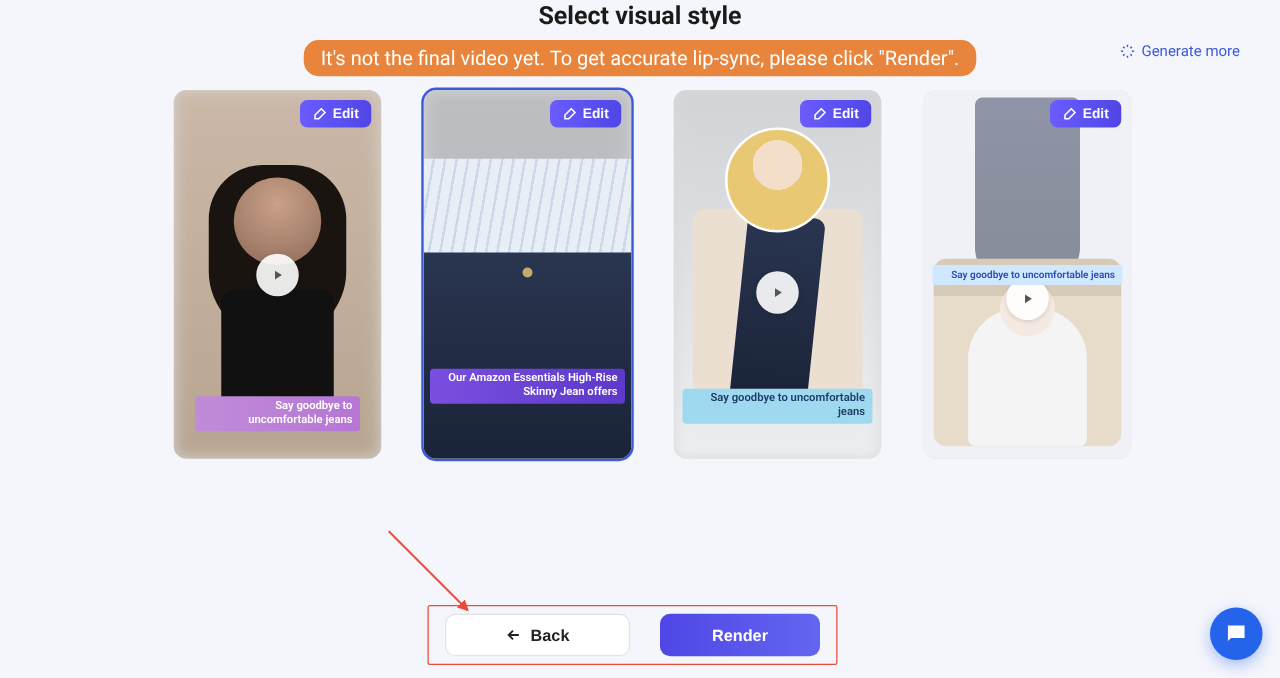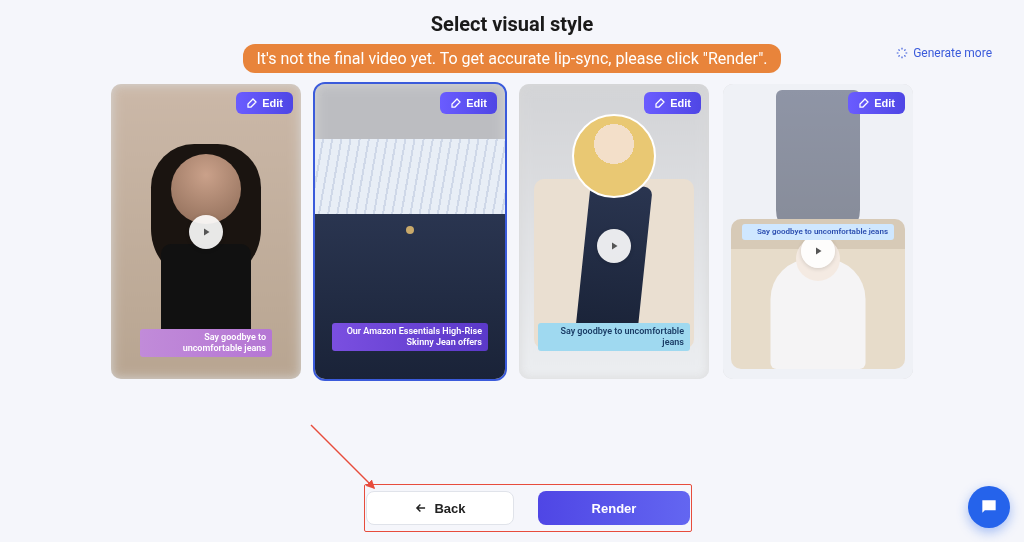--- a/index.html
+++ b/index.html
@@ -3,28 +3,28 @@
 <meta charset="utf-8">
 <style>
   :root{
     --accent:#4f46e5;
     --accent2:#6366f1;
     --orange:#e8843b;
     --page:#f5f6fb;
     --text:#1a1a1a;
   }
   html,body{margin:0;padding:0;width:1024px;height:542px;overflow:hidden;font-family:-apple-system,BlinkMacSystemFont,'Segoe UI',Roboto,sans-serif;background:var(--page);color:var(--text);}
-  .title{font-size:20px;font-weight:700;text-align:center;padding-top:12px;}
+  .title{font-size:20px;font-weight:700;text-align:center;}
   .notice-row{display:flex;align-items:center;justify-content:center;position:relative;margin-top:10px;height:24px;}
   .notice{background:var(--orange);color:#fff;font-size:16px;padding:5px 14px;border-radius:12px;}
   .gen-more{position:absolute;right:32px;top:0;color:#3b5bdb;font-size:12px;display:flex;align-items:center;gap:4px;cursor:pointer;}
   .gen-more svg{width:14px;height:14px;}
 
   .cards{display:flex;gap:14px;justify-content:center;margin-top:14px;padding:0 20px;}
-  .card{width:190px;height:295px;border-radius:10px;position:relative;overflow:hidden;background:#d9d9d9;flex-shrink:0;}
+  .card{width:166px;height:295px;border-radius:10px;position:relative;overflow:hidden;background:#d9d9d9;flex-shrink:0;margin-left:20px;}
   .card.selected{outline:2px solid #3b5bdb;outline-offset:0;}
   .card.faded::after{content:"";position:absolute;inset:0;background:rgba(245,246,251,.5);pointer-events:none;}
 
   .edit-btn{position:absolute;top:8px;right:8px;background:linear-gradient(90deg,#6a5cff,#4f46e5);color:#fff;border:none;border-radius:6px;font-size:11px;font-weight:600;padding:5px 10px;display:flex;align-items:center;gap:4px;cursor:pointer;z-index:3;}
   .edit-btn svg{width:12px;height:12px;}
 
   .play{position:absolute;width:34px;height:34px;border-radius:50%;background:rgba(255,255,255,.9);display:flex;align-items:center;justify-content:center;z-index:2;cursor:pointer;box-shadow:0 1px 4px rgba(0,0,0,.15);}
   .play svg{width:12px;height:12px;fill:#555;}
 
   .cap{position:absolute;left:50%;transform:translateX(-50%);font-size:9px;font-weight:600;text-align:right;padding:3px 6px;border-radius:3px;line-height:1.25;z-index:2;color:#fff;}
@@ -35,43 +35,43 @@
   .c1 .person{position:absolute;left:50%;top:70px;transform:translateX(-50%);width:70px;height:70px;border-radius:50%;background:radial-gradient(circle at 50% 30%,#caa18a,#8c6a56);}
   .c1 .hair{position:absolute;left:50%;top:60px;transform:translateX(-50%);width:110px;height:140px;border-radius:55px 55px 70px 70px;background:#1a1410;}
   .c1 .torso{position:absolute;left:50%;top:160px;transform:translateX(-50%);width:90px;height:100px;background:#111;border-radius:10px 10px 4px 4px;}
   .c1 .play{left:50%;top:50%;transform:translate(-50%,-50%);}
   .c1 .cap{bottom:22px;width:120px;background:linear-gradient(90deg,#c18bd9,#b576d4);}
 
   .c2 .bg{position:absolute;inset:0;background:#bcbdc1;filter:blur(6px);}
   .c2 .shirt{position:absolute;left:0;right:0;top:55px;height:85px;background:repeating-linear-gradient(100deg,#e8eef6 0 7px,#cfd8e8 7px 9px);}
   .c2 .jeans{position:absolute;left:0;right:0;top:130px;bottom:0;background:linear-gradient(#2a3550,#1a2338);}
   .c2 .btn{position:absolute;left:50%;top:142px;transform:translateX(-50%);width:8px;height:8px;border-radius:50%;background:#c9a96a;}
-  .c2 .cap{bottom:28px;width:144px;background:linear-gradient(90deg,#7a4fe0,#5b39c9);}
+  .c2 .cap{bottom:44px;width:144px;background:linear-gradient(90deg,#7a4fe0,#5b39c9);}
 
   .c3 .bg{position:absolute;inset:0;background:linear-gradient(#d2d3d6,#eceef1);filter:blur(6px);}
   .c3 .circ{position:absolute;left:50%;top:30px;transform:translateX(-50%);width:80px;height:80px;border-radius:50%;overflow:hidden;background:radial-gradient(circle at 50% 35%,#f3dfc9 0 20px,#e9c873 20px 100%);border:2px solid #fff;}
   .c3 .jean-card{position:absolute;left:15px;right:15px;top:95px;height:170px;border-radius:10px;background:#eadfd1;}
   .c3 .leg{position:absolute;left:50%;top:100px;transform:translateX(-50%) rotate(6deg);width:62px;height:150px;background:linear-gradient(#2a3550,#1a2338);border-radius:8px;}
   .c3 .play{left:50%;top:145px;transform:translateX(-50%);}
   .c3 .cap{bottom:28px;width:140px;background:#9fd9f0;color:#1b3d66;}
 
   .c4 .bg{position:absolute;inset:0;background:#e9ecf1;}
   .c4 .bodyjeans{position:absolute;left:50%;top:6px;transform:translateX(-50%);width:84px;height:150px;background:linear-gradient(#283450,#182236);border-radius:6px 6px 30px 30px;}
   .c4 .lower{position:absolute;left:8px;right:8px;top:135px;height:150px;border-radius:10px;background:linear-gradient(180deg,#b99e72 0 20%,#d8c299 20% 100%);overflow:hidden;}
   .c4 .host{position:absolute;left:50%;top:40px;transform:translateX(-50%);width:95px;height:110px;background:#f5f3ef;border-radius:40px 40px 6px 6px;}
   .c4 .hosthead{position:absolute;left:50%;top:18px;transform:translateX(-50%);width:44px;height:44px;border-radius:50%;background:#f3dfc9;}
   .c4 .hosthair{position:absolute;left:50%;top:12px;transform:translateX(-50%);width:62px;height:62px;border-radius:50%;background:#e9c873;z-index:-1;}
   .c4 .play{left:50%;top:150px;transform:translateX(-50%);}
   .c4 .cap{top:140px;width:140px;background:#cfe7ff;color:#2b4db0;font-size:8px;}
 
   .arrow{position:absolute;left:306px;top:420px;width:80px;height:80px;pointer-events:none;}
-  .footer-box{position:absolute;left:364px;top:484px;width:326px;height:46px;border:1.5px solid #e74c3c;display:flex;align-items:center;justify-content:center;gap:24px;border-radius:2px;}
+  .footer-box{position:absolute;left:342px;top:484px;width:326px;height:46px;border:1.5px solid #e74c3c;display:flex;align-items:center;justify-content:center;gap:24px;border-radius:2px;}
   .btn{height:34px;border-radius:8px;font-size:13px;font-weight:600;display:flex;align-items:center;justify-content:center;cursor:pointer;border:none;}
   .btn-back{width:148px;background:#fff;color:#222;border:1px solid #e0e3ea;gap:6px;}
-  .btn-render{width:152px;background:linear-gradient(90deg,#4f46e5,#6366f1);color:#fff;}
+  .btn-render{width:128px;background:linear-gradient(90deg,#4f46e5,#6366f1);color:#fff;}
 
   .chat-bubble{position:absolute;right:14px;bottom:14px;width:42px;height:42px;border-radius:50%;background:#2563eb;display:flex;align-items:center;justify-content:center;cursor:pointer;box-shadow:0 4px 12px rgba(37,99,235,.4);}
   .chat-bubble svg{width:20px;height:20px;fill:#fff;}
 </style>
 </head>
 <body>
 
 <div class="title">Select visual style</div>
 
 <div class="notice-row">

